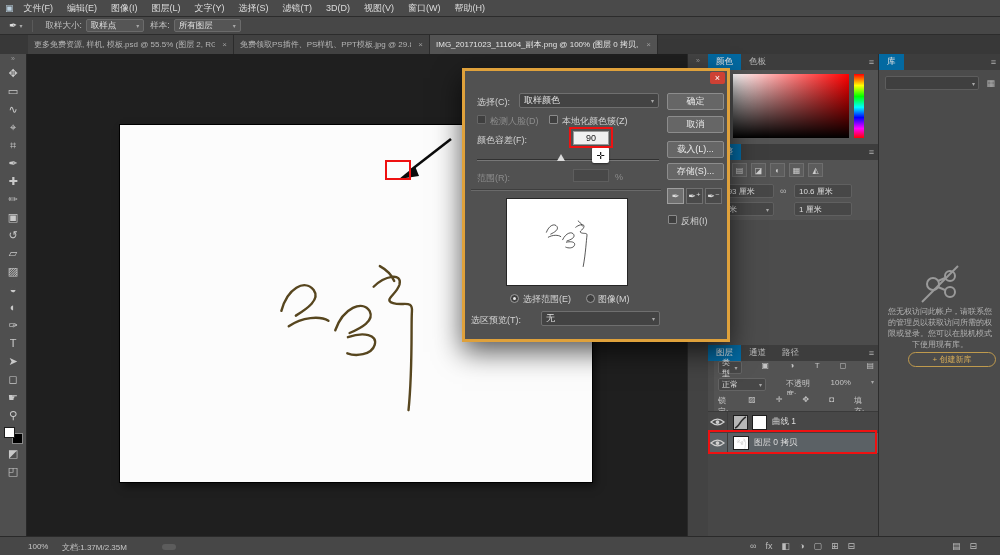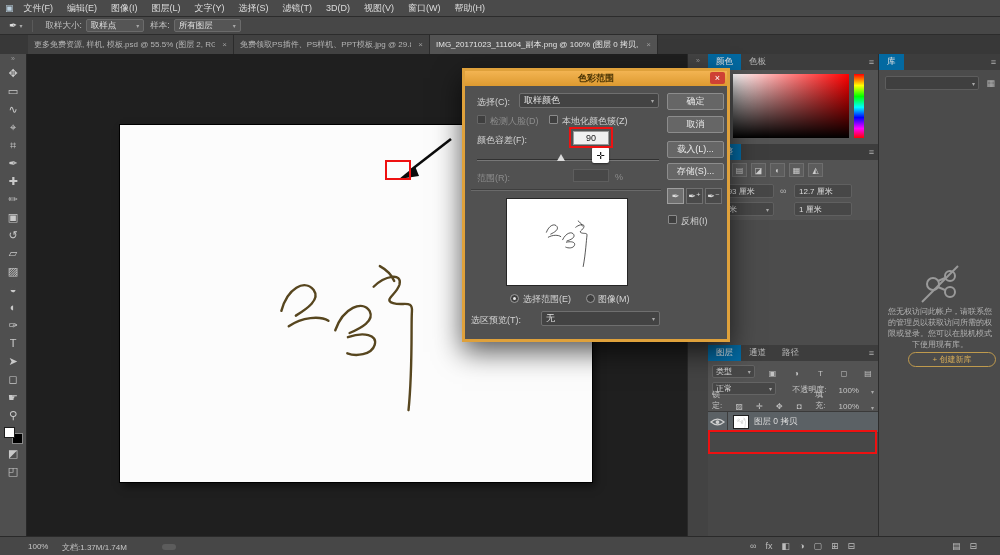--- a/index.html
+++ b/index.html
@@ -99,22 +99,22 @@
   .hue-bar{position:absolute;left:146px;top:4px;width:10px;height:64px;
            background:linear-gradient(to bottom,#f00,#ff0 18%,#0f0 35%,#0ff 52%,#00f 68%,#f0f 85%,#f00)}
   .adj-row{position:absolute;left:0;right:0;top:106px;height:20px;background:#535353;display:flex;
            align-items:center;padding-left:5px;gap:4px}
   .adj-row span{width:15px;height:14px;background:#5c5c5c;border:1px solid #6e6e6e;display:flex;
                 align-items:center;justify-content:center;font-size:8px;color:#cdcdcd}
   .props{position:absolute;left:0;right:0;top:126px;height:40px;background:#535353}
   .pfield{position:absolute;height:14px;background:#474747;border:1px solid #606060;border-radius:2px;
           display:flex;align-items:center;justify-content:space-between;padding:0 4px;font-size:8px;color:#ddd}
   .plink{position:absolute;color:#b5b5b5}
-  .lay-filter,.lay-blend,.lay-lock{position:absolute;left:0;right:0;background:#535353;display:flex;
-           align-items:flex-end;padding:0 4px;gap:12px;font-size:8px;color:#c5c5c5}
+  .lay-filter,.lay-blend,.lay-lock{position:absolute;left:6px;right:0;background:#535353;display:flex;
+           align-items:flex-start;padding:0 4px;gap:20px;font-size:8px;color:#c5c5c5}
   .lay-filter{top:307px;height:17px}
   .lay-blend{top:324px;height:17px}
   .lay-lock{top:341px;height:16px}
   .lsel{height:13px;background:#474747;border:1px solid #646464;border-radius:2px;display:inline-flex;
         align-items:center;justify-content:space-between;padding:0 3px;gap:4px;color:#dedede}
   .fic{width:13px;text-align:center;color:#c3c3c3;font-size:8px}
   .lay-rows{position:absolute;left:0;right:0;top:357px;height:125px;background:#474747;border-top:1px solid #3a3a3a}
   .lrow{height:21px;display:flex;align-items:center;border-bottom:1px solid #404040}
   .lrow.sel{background:#5b6165}
   .leye{width:20px;height:100%;border-right:1px solid #3d3d3d;display:flex;align-items:center;justify-content:center;flex:none}
@@ -250,23 +250,20 @@
       </svg>
     </div>
     <svg class="cursor" width="80" height="55">
       <path d="M72,7 L32,38" stroke="#0c0c0c" stroke-width="2.6"></path>
       <path d="M20,47 L36,34 L40,44 Z" fill="#0c0c0c"></path>
     </svg>
     <div class="redbox" style="left:358px;top:106px;width:26px;height:20px"></div>
   </div>
 
   <div class="dialog">
-    <div class="dlg-title">
-      <span>色彩范围</span>
-    </div>
     <div class="dlg-close">×</div>
 
     <span class="dl" style="left:12px;top:25px">选择(C):</span>
     <div class="dsel" style="left:54px;top:22px;width:140px">
       <span>取样颜色</span>
       <span class="caret">▾</span>
     </div>
 
     <span class="dchk dim" style="left:12px;top:44px"></span>
     <span class="dl dim" style="left:25px;top:44px">检测人脸(D)</span>
@@ -351,21 +348,21 @@
       <span>▦</span>
       <span>◭</span>
     </div>
 
     <div class="props">
       <div class="pfield" style="left:8px;top:4px;width:58px">
         <span>6.93 厘米</span>
       </div>
       <span class="plink" style="left:72px;top:6px">∞</span>
       <div class="pfield" style="left:86px;top:4px;width:58px">
-        <span>12.7 厘米</span>
+        <span>10.6 厘米</span>
       </div>
       <div class="pfield" style="left:8px;top:22px;width:58px">
         <span>厘米</span>
         <span class="caret">▾</span>
       </div>
       <div class="pfield" style="left:86px;top:22px;width:58px">
         <span>1 厘米</span>
       </div>
     </div>
 
@@ -403,20 +400,34 @@
       <span class="fic">▨</span>
       <span class="fic">✛</span>
       <span class="fic">✥</span>
       <span class="fic">◘</span>
       <span style="margin-left:auto">填充:</span>
       <span>100%</span>
       <span class="caret">▾</span>
     </div>
 
     <div class="lay-rows">
+      <div class="lrow">
+        <span class="leye">
+          <svg class="eye" width="15" height="10" viewBox="0 0 16 10">
+              <use href="#eye-shape"></use>
+            </svg>
+        </span>
+        <span class="lthumb adj">
+          <svg width="13" height="13" viewBox="0 0 13 13">
+              <path d="M1,12 C5,11 7,3 12,1" stroke="#2e2e2e" fill="none" stroke-width="1.5"></path>
+            </svg>
+        </span>
+        <span class="lmask"></span>
+        <span class="lname">曲线 1</span>
+      </div>
       <div class="lrow sel">
         <span class="leye">
           <svg class="eye" width="15" height="10" viewBox="0 0 16 10">
               <use href="#eye-shape"></use>
             </svg>
         </span>
         <span class="lthumb">
           <svg width="11" height="11" viewBox="0 0 160 170" style="color:#444">
               <use href="#sig-art"></use>
             </svg>
@@ -444,21 +455,21 @@
         <path d="M20,17 L27,14 M20,23 L27,26"></path>
           <path d="M4,38 L40,2"></path>
       </g>
     </svg>
     <div class="lib-msg">您无权访问此帐户，请联系您的管理员以获取访问所需的权限或登录。您可以在脱机模式下使用现有库。</div>
     <div class="lib-create">+ 创建新库</div>
   </div>
 
   <div class="statusbar">
     <span class="sb-zoom">100%</span>
-    <span class="sb-doc">文档:1.37M/1.74M</span>
+    <span class="sb-doc">文档:1.37M/2.35M</span>
     <span class="sb-pill"></span>
     <div class="sb-icons" style="left:750px">
       <span>∞</span>
       <span>fx</span>
       <span>◧</span>
       <span>◑</span>
       <span>▢</span>
       <span>⊞</span>
       <span>⊟</span>
     </div>

